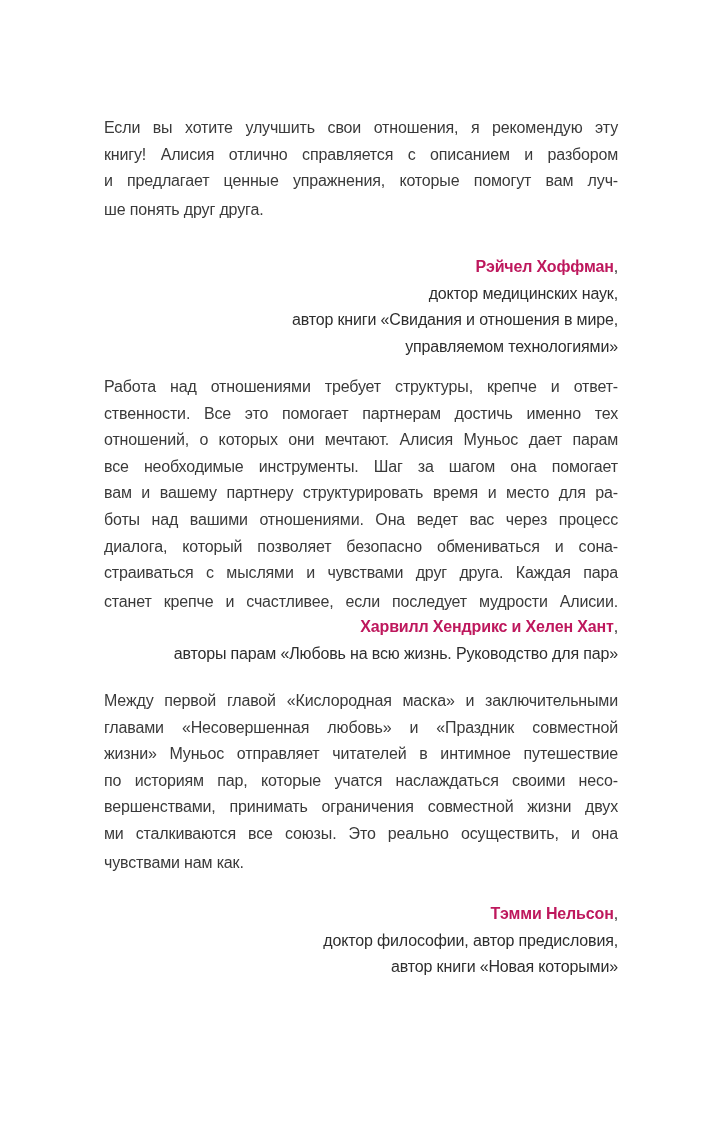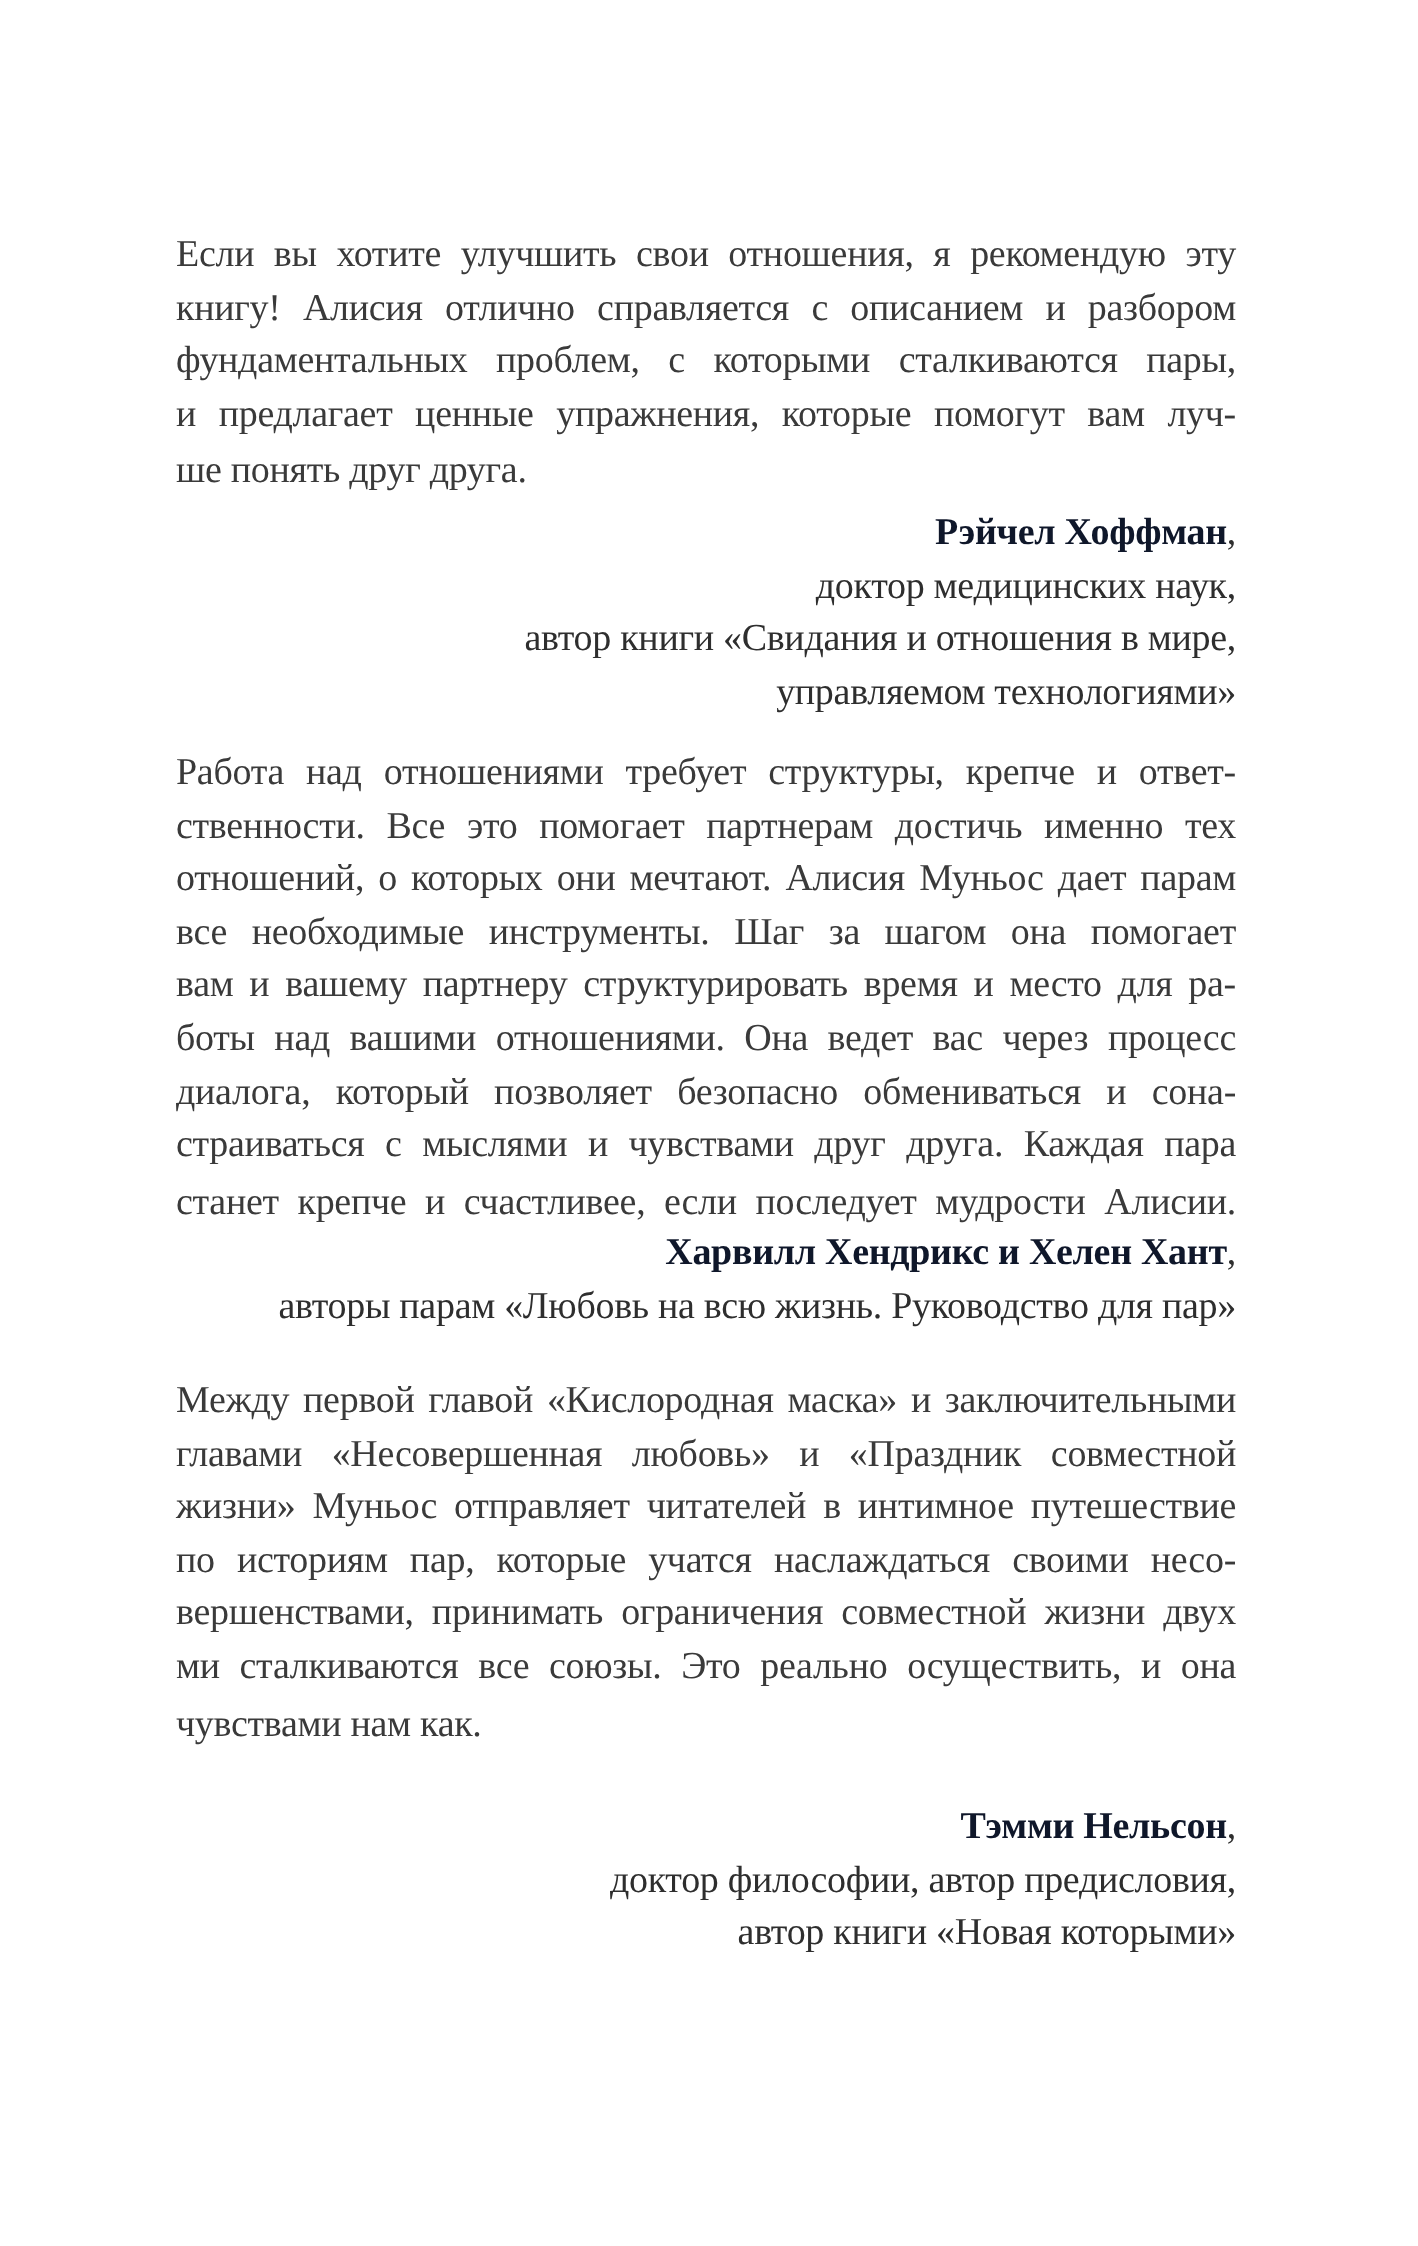--- a/index.html
+++ b/index.html
@@ -1,41 +1,41 @@
 <!DOCTYPE html>
 <html><head>
 <meta charset="utf-8">
 <style>
   html, body { margin: 0; padding: 0; background: #ffffff; }
   body { width: 709px; height: 1123px; position: relative; overflow: hidden; }
   .page { position: absolute; left: 0; top: 0; width: 709px; height: 1123px; background: #fff; }
   .block { position: absolute; left: 88px; width: 530px; }
   .line {
-    font-family: Liberation Serif, serif;
-    font-size: 19px;
+    font-family: Liberation Sans, sans-serif;
+    font-size: 16px;
     color: #3a3a3a;
     height: 26.6px;
     line-height: 26.6px;
     white-space: nowrap;
     letter-spacing: -0.15px;
+    margin-left: 16px;
   }
   .just { text-align: justify; text-align-last: justify; }
   .last { text-align: left; text-align-last: left; }
   .attr .line { text-align: right; text-align-last: right; color: #2e2e2e; }
-  .name { font-weight: bold; color: #0f172a; }
+  .name { font-weight: bold; color: #be185d; }
 </style>
 </head>
 <body>
 
 <div class="page">
 
   <div class="block" style="top:115px;">
     <div class="line just">Если вы хотите улучшить свои отношения, я рекомендую эту</div>
     <div class="line just">книгу! Алисия отлично справляется с описанием и разбором</div>
-    <div class="line just">фундаментальных проблем, с которыми сталкиваются пары,</div>
     <div class="line just">и предлагает ценные упражнения, которые помогут вам луч-</div>
     <div class="line last" style="margin-top:2px;">ше понять друг друга.</div>
   </div>
   <div class="block attr" style="top:254px;">
     <div class="line"><span class="name">Рэйчел Хоффман</span><span>,</span></div>
     <div class="line">доктор медицинских наук,</div>
     <div class="line">автор книги «Свидания и отношения в мире,</div>
     <div class="line">управляемом технологиями»</div>
   </div>
 

